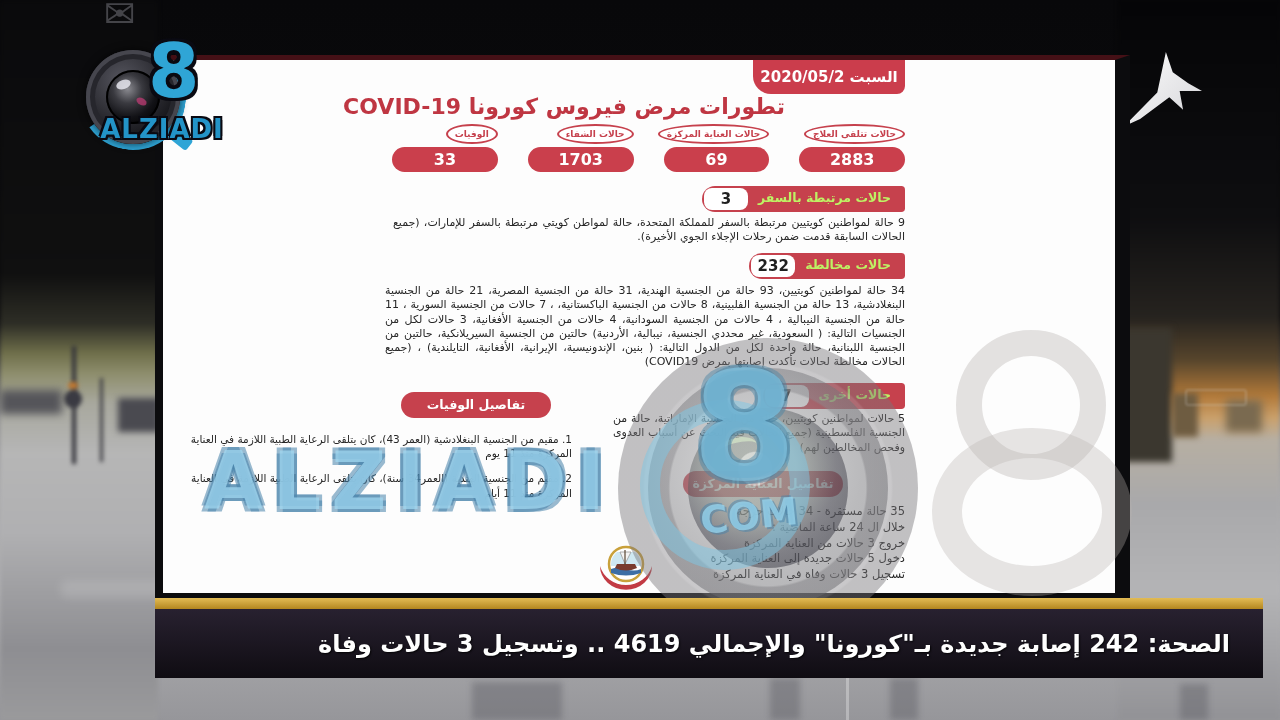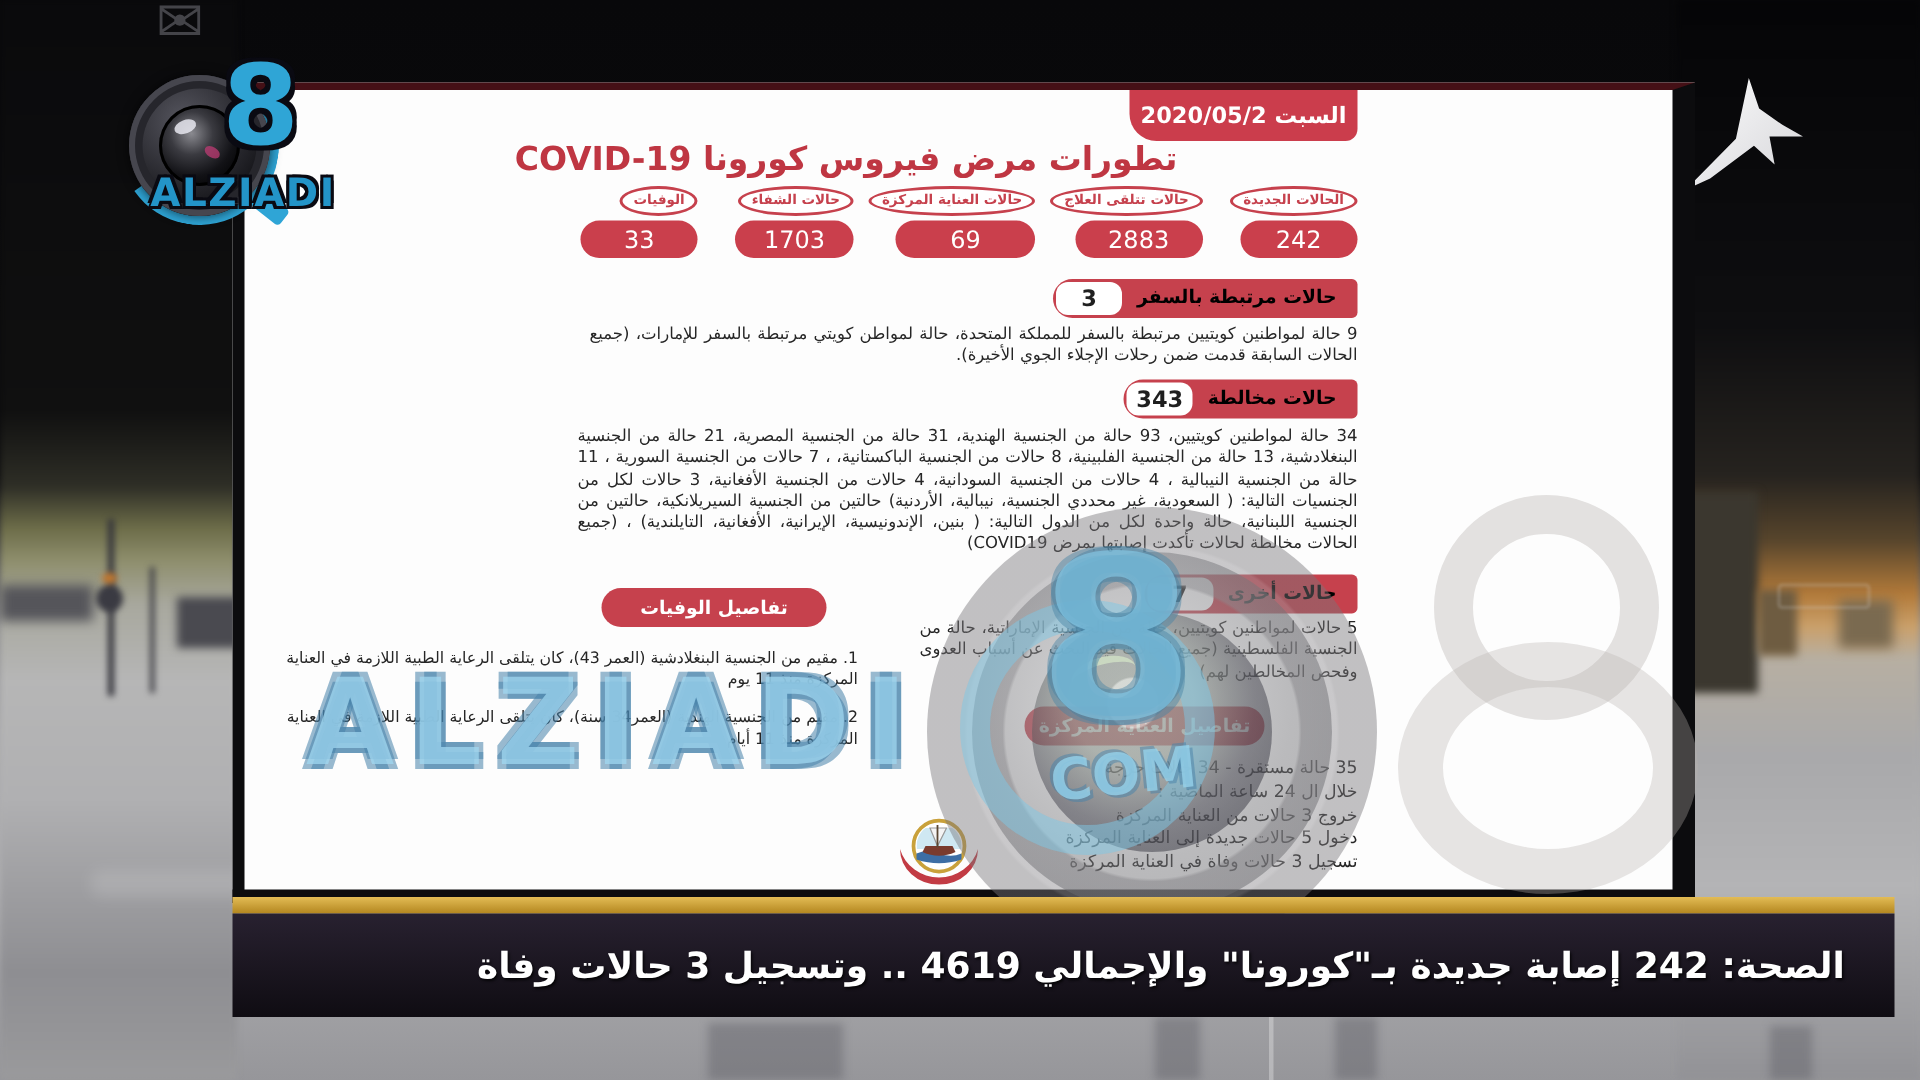--- a/index.html
+++ b/index.html
@@ -47,25 +47,25 @@
   .date-box { position:absolute; right:210px; top:0; width:152px; height:34px;
     background:#cb3d4c; color:#fff; font-weight:bold; font-size:15px;
     border-radius:0 0 8px 18px; display:flex; align-items:center; justify-content:center; }
   .doc-title { position:absolute; left:60px; right:210px; top:34px; text-align:center;
     color:#bf3642; font-weight:bold; font-size:22px; }
   .stats { position:absolute; left:209px; right:210px; top:64px; height:56px;
     display:flex; direction:rtl; gap:10px; }
   .stat { flex:1 1 0; display:flex; flex-direction:column; align-items:flex-start; }
   .stat-label { border:2px solid #c6414d; color:#c6414d; background:#fff; border-radius:50%;
     font-size:9px; font-weight:bold; padding:3px 7px; white-space:nowrap; }
-  .stat-value { background:#ca3f4c; color:#fff; border-radius:14px; font-size:16px; font-weight:normal;
+  .stat-value { background:#ca3f4c; color:#fff; border-radius:14px; font-size:16px; font-weight:bold;
     width:84%; text-align:center; padding:3px 0; margin-top:3px; }
   .sec { position:absolute; right:210px; height:26px; background:#c6414d; border-radius:14px 4px 4px 14px;
     display:flex; direction:rtl; align-items:stretch; padding:2px; }
-  .sec-label { color:#000000; font-weight:bold; font-size:12.5px; padding:2px 12px 0 10px; white-space:nowrap; }
+  .sec-label { color:#bef264; font-weight:bold; font-size:12.5px; padding:2px 12px 0 10px; white-space:nowrap; }
   .sec-num { background:#fff; border-radius:8px; min-width:44px; display:flex; align-items:center;
     justify-content:center; color:#1f1f1f; font-weight:bold; font-size:15px; }
   .sec-travel { top:126px; } .sec-contact { top:193px; } .sec-other { top:323px; }
   .body-text { position:absolute; color:#262626; font-size:11px; line-height:1.3;
     text-align:justify; text-align-last:right; }
   .body-travel { left:230px; right:210px; top:156px; }
   .body-contact { left:222px; right:210px; top:224px; }
   .body-other { left:450px; right:210px; top:352px; }
   .pill { position:absolute; background:#c6414d; color:#fff; border-radius:14px; text-align:center;
     font-weight:bold; font-size:12.5px; height:26px; line-height:26px; }
@@ -161,24 +161,20 @@
 
   <div class="doc">
     <div class="doc-inner">
 
       <div class="date-box rtl">السبت  2020/05/2</div>
 
       <div class="doc-title rtl">تطورات مرض فيروس كورونا COVID-19</div>
 
       <div class="stats">
         <div class="stat">
-          <div class="stat-label">الحالات الجديدة</div>
-          <div class="stat-value">242</div>
-        </div>
-        <div class="stat">
           <div class="stat-label">حالات تتلقى العلاج</div>
           <div class="stat-value">2883</div>
         </div>
         <div class="stat">
           <div class="stat-label">حالات العناية المركزة</div>
           <div class="stat-value">69</div>
         </div>
         <div class="stat">
           <div class="stat-label">حالات الشفاء</div>
           <div class="stat-value">1703</div>
@@ -190,21 +186,21 @@
       </div>
 
       <div class="sec sec-travel">
         <div class="sec-label">حالات مرتبطة بالسفر</div>
         <div class="sec-num">3</div>
       </div>
       <div class="body-text rtl body-travel">9 حالة لمواطنين كويتيين مرتبطة بالسفر للمملكة المتحدة، حالة لمواطن كويتي مرتبطة بالسفر للإمارات، (جميع الحالات السابقة قدمت ضمن رحلات الإجلاء الجوي الأخيرة).</div>
 
       <div class="sec sec-contact">
         <div class="sec-label">حالات مخالطة</div>
-        <div class="sec-num">343</div>
+        <div class="sec-num">232</div>
       </div>
       <div class="body-text rtl body-contact">34 حالة لمواطنين كويتيين، 93 حالة من الجنسية الهندية، 31 حالة من الجنسية المصرية، 21 حالة من الجنسية البنغلادشية، 13 حالة من الجنسية الفلبينية، 8 حالات من الجنسية الباكستانية، ، 7 حالات من الجنسية السورية ، 11 حالة من الجنسية النيبالية ، 4 حالات من الجنسية السودانية، 4  حالات من الجنسية الأفغانية، 3 حالات لكل من الجنسيات التالية: ( السعودية، غير محددي الجنسية، نيبالية، الأردنية) حالتين من الجنسية السيريلانكية، حالتين من الجنسية اللبنانية، حالة واحدة لكل من الدول التالية: ( بنين، الإندونيسية، الإيرانية، الأفغانية، التايلندية) ، (جميع الحالات مخالطة لحالات تأكدت إصابتها بمرض COVID19)</div>
 
       <div class="sec sec-other">
         <div class="sec-label">حالات أخرى</div>
         <div class="sec-num">7</div>
       </div>
       <div class="body-text rtl body-other">5 حالات لمواطنين كويتيين، حالة من الجنسية الإماراتية، حالة من الجنسية الفلسطينية (جميع الحالات قيد البحث عن أسباب العدوى وفحص المخالطين لهم)</div>
 
       <div class="pill pill-deaths">تفاصيل الوفيات</div>

